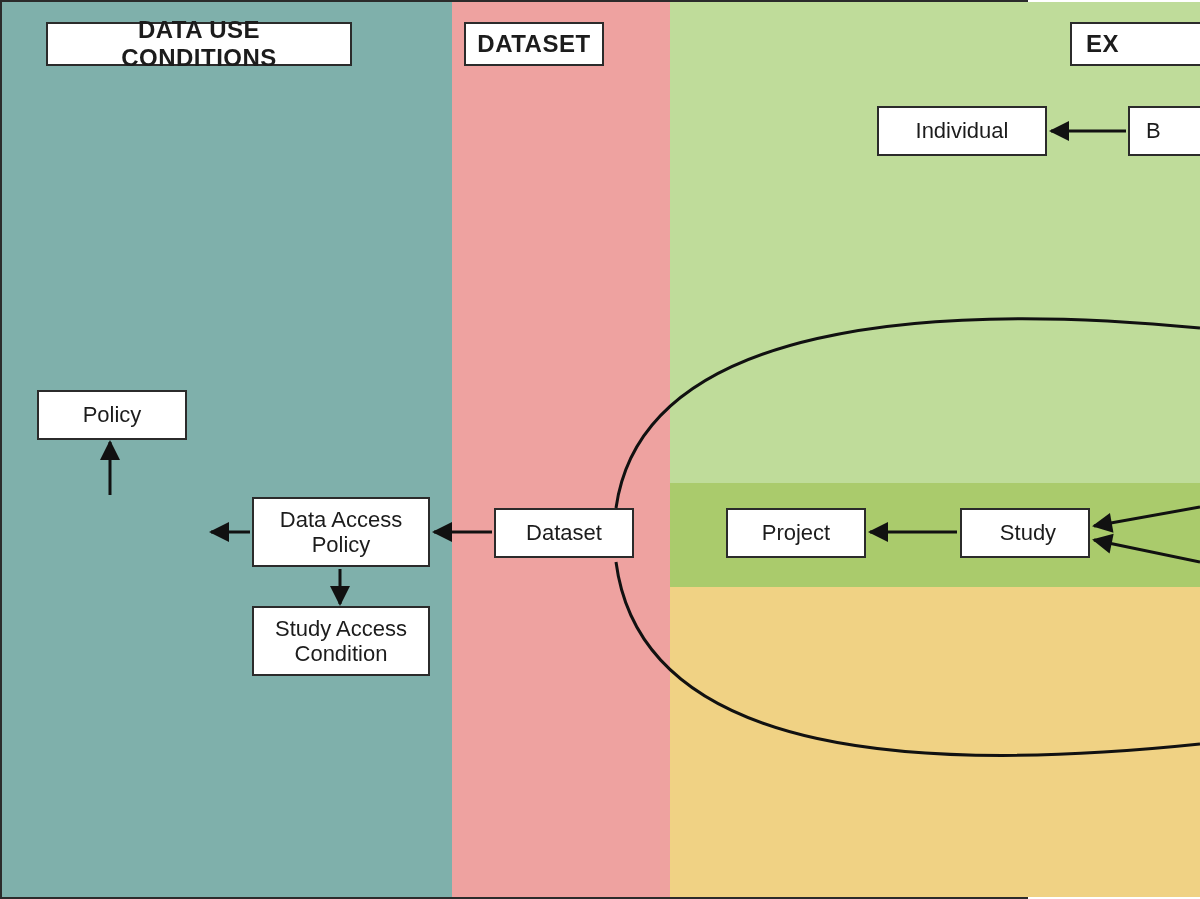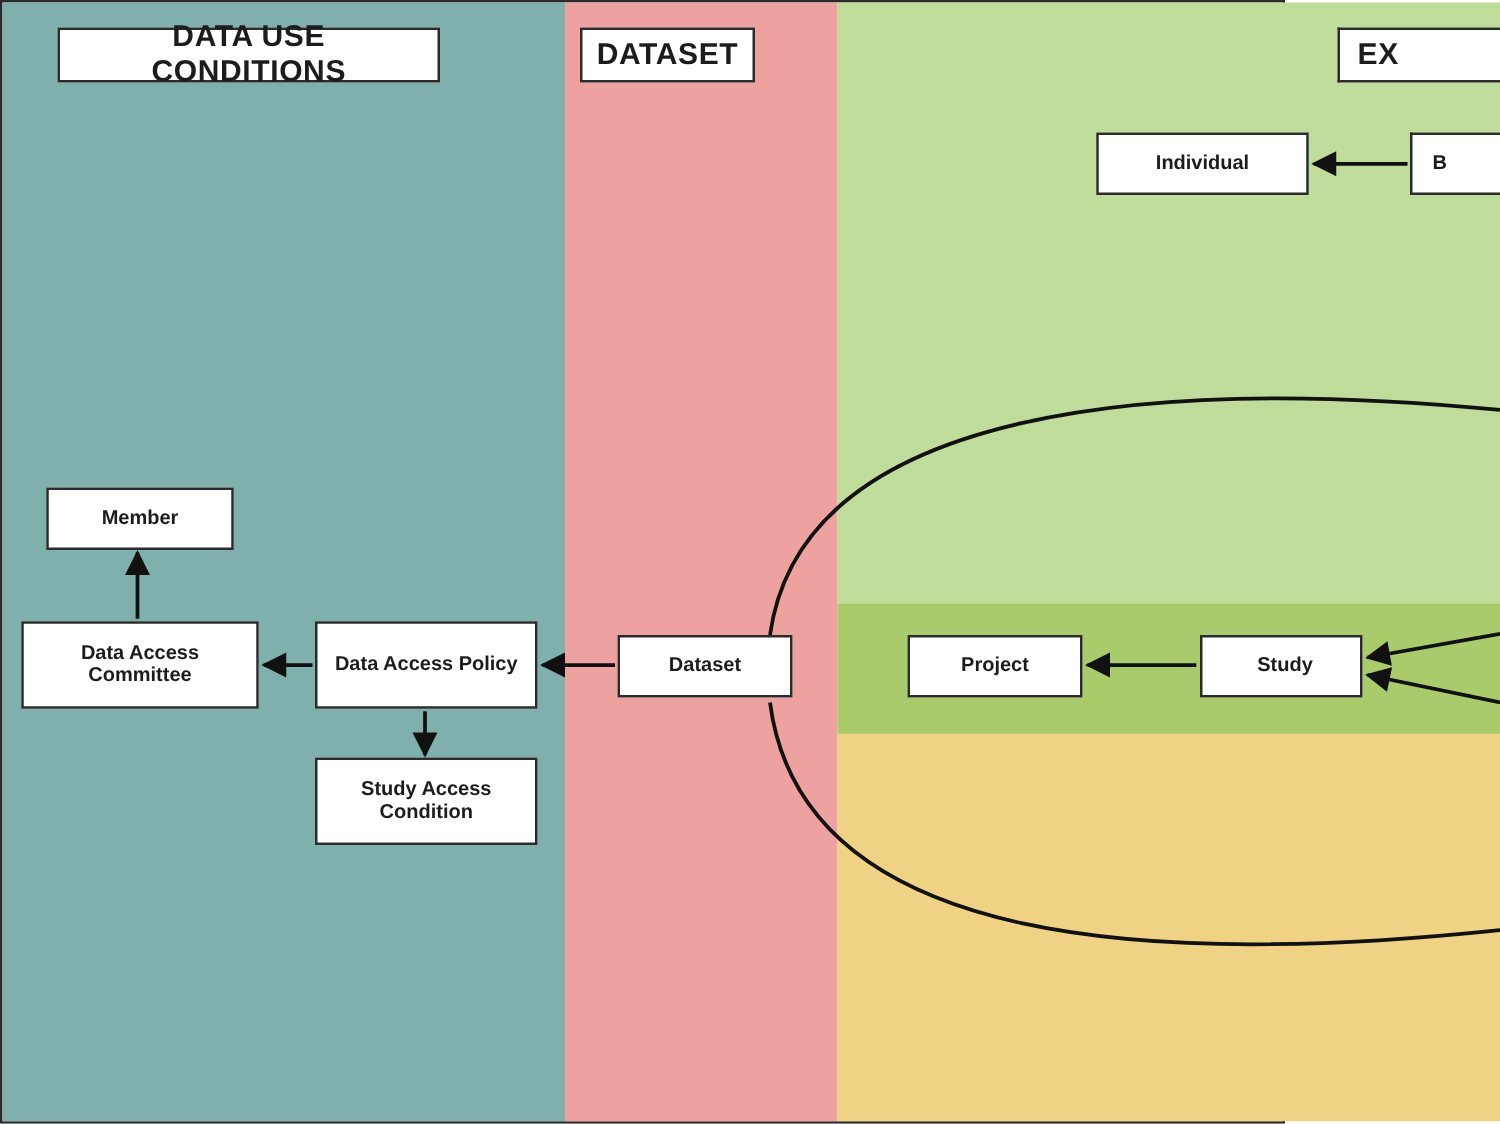--- a/index.html
+++ b/index.html
@@ -41,22 +41,22 @@
     padding: 4px 10px;
   }
   .label-box {
     font-weight: 800;
     font-size: 24px;
     letter-spacing: 0.5px;
     color: #1c1c1c;
     height: 44px;
   }
   .node-box {
-    font-weight: 700;
-    font-size: 16px;
+    font-weight: 400;
+    font-size: 22px;
     color: #1c1c1c;
     line-height: 1.15;
   }
 
   svg.arrows {
     position: absolute;
     left: 0; top: 0;
     width: 1200px;
     height: 899px;
     pointer-events: none;
@@ -72,23 +72,22 @@
   <div class="region region-top"></div>
   <div class="region region-bottom"></div>
   <div class="region region-band"></div>
 
   <div class="label-box" style="left:44px; top:20px; width:306px;">DATA USE CONDITIONS</div>
 
   <div class="label-box" style="left:462px; top:20px; width:140px;">DATASET</div>
 
   <div class="label-box" style="left:1068px; top:20px; width:140px; border-right:none; justify-content:flex-start; padding-left:14px;">EX</div>
 
-  <div class="node-box" style="left:35px; top:388px; width:150px; height:50px;">Member</div>
+  <div class="node-box" style="left:35px; top:388px; width:150px; height:50px;">Policy</div>
 
-  <div class="node-box" style="left:15px; top:495px; width:190px; height:70px;">Data Access Committee</div>
 
   <div class="node-box" style="left:250px; top:495px; width:178px; height:70px;">Data Access Policy</div>
 
   <div class="node-box" style="left:250px; top:604px; width:178px; height:70px;">Study Access Condition</div>
 
   <div class="node-box" style="left:492px; top:506px; width:140px; height:50px;">Dataset</div>
 
   <div class="node-box" style="left:724px; top:506px; width:140px; height:50px;text-align:right;">Project</div>
 
   <div class="node-box" style="left:958px; top:506px; width:130px; height:50px;padding-left:16px;">Study</div>

